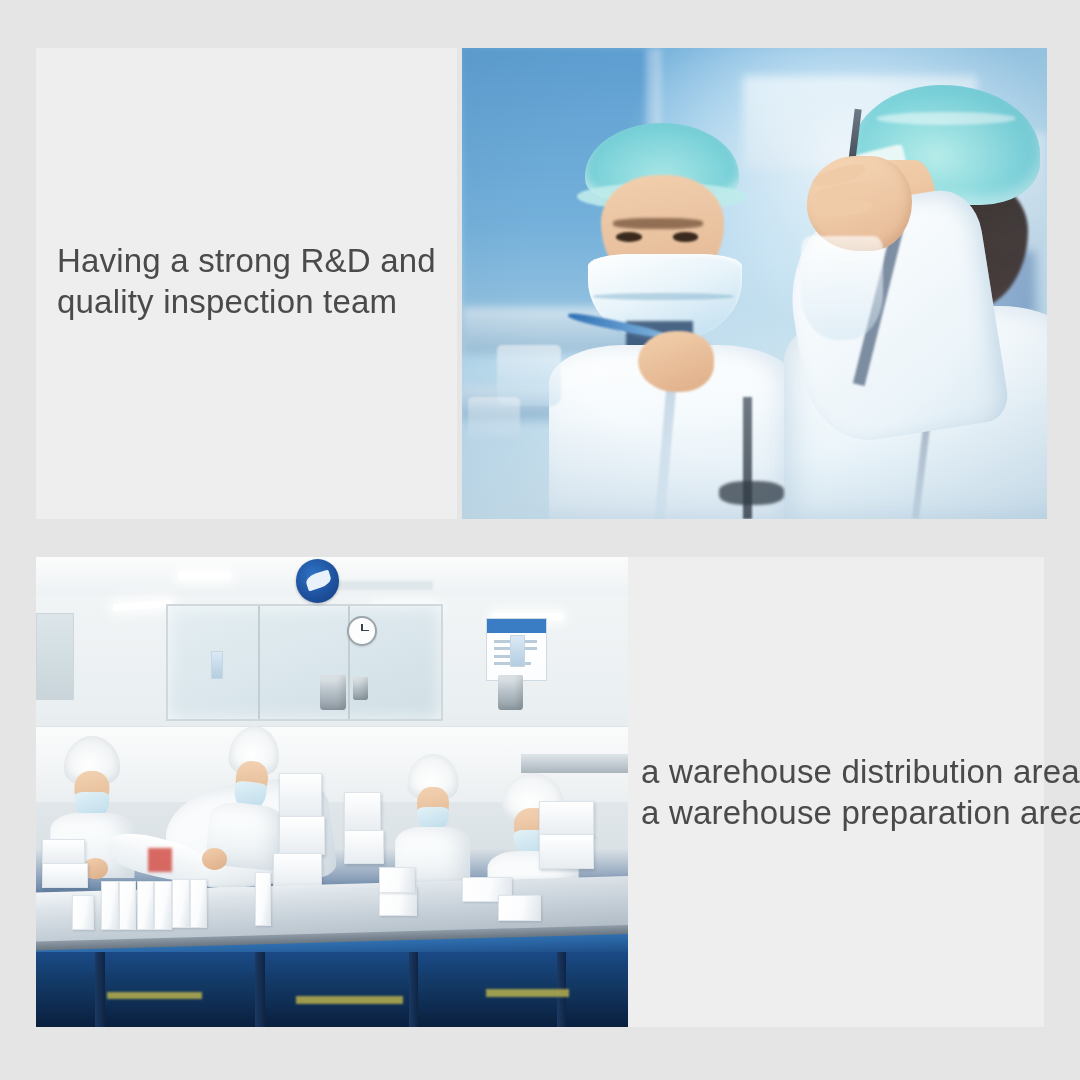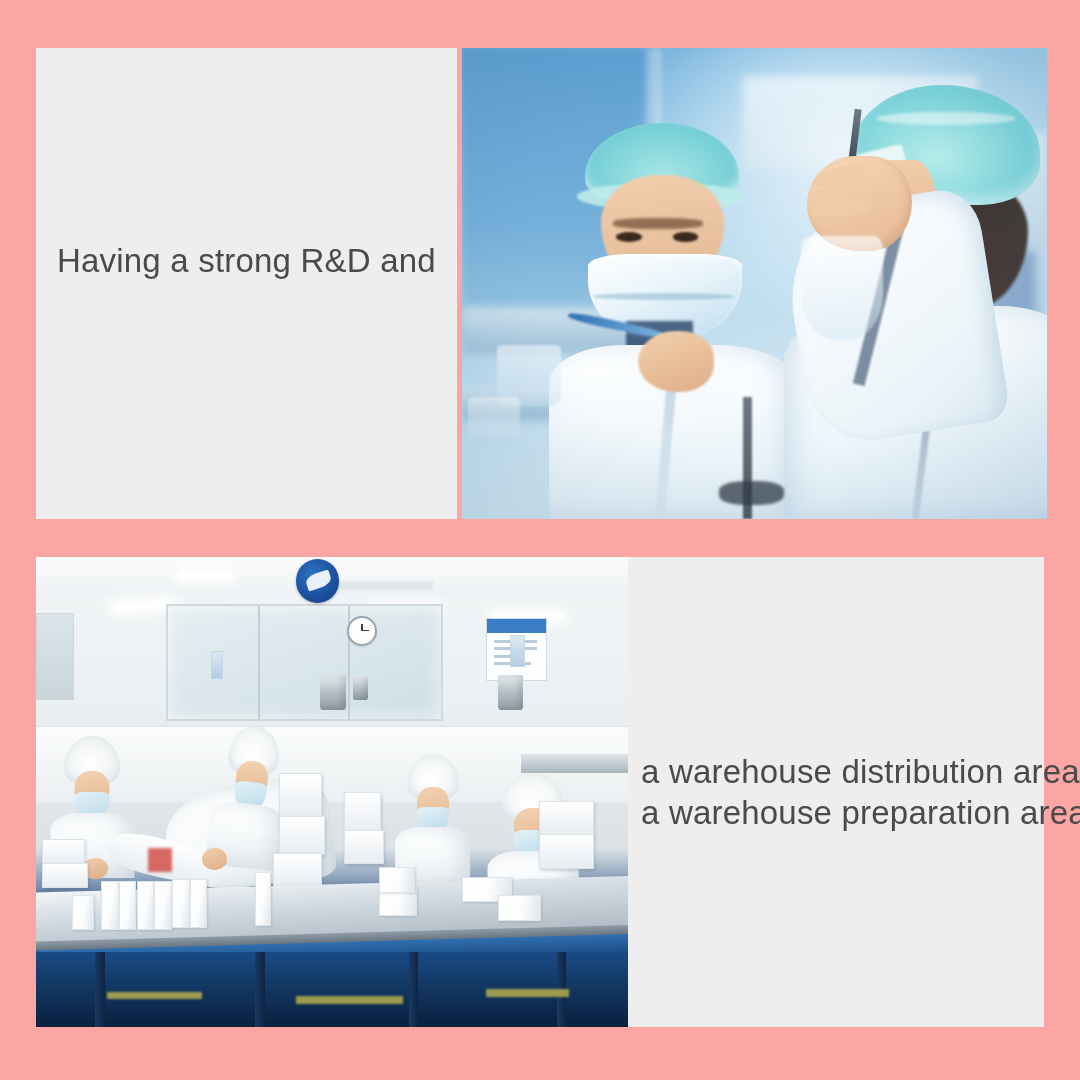--- a/index.html
+++ b/index.html
@@ -12,21 +12,21 @@
     width: 1080px;
     height: 1080px;
     font-family: "Liberation Sans", sans-serif;
     overflow: hidden;
     position: relative;
   }
 
   .page {
     position: absolute;
     inset: 0;
-    background: #fca5a5;
+    background: #e5e5e5;
   }
 
   
   .block {
     position: absolute;
     overflow: hidden;
   }
   .panel-bg {
     position: absolute;
     background: #eeeeee;
@@ -584,20 +584,21 @@
 </style>
 </head>
 <body>
 
 <div class="page">
 
   <div class="panel-bg" id="panel-top-left"></div>
 
   <div class="caption" id="caption-rd">
     <span class="line">Having a strong R&amp;D and</span>
+    <span class="line">quality inspection team</span>
   </div>
 
   <div class="block" id="photo-lab">
     <div class="wall-left"></div>
     <div class="wall-seam"></div>
     <div class="shelf-back"></div>
     <div class="rack-right"></div>
     <div class="glow"></div>
     <div class="bench"></div>
     <div class="bench2"></div>

